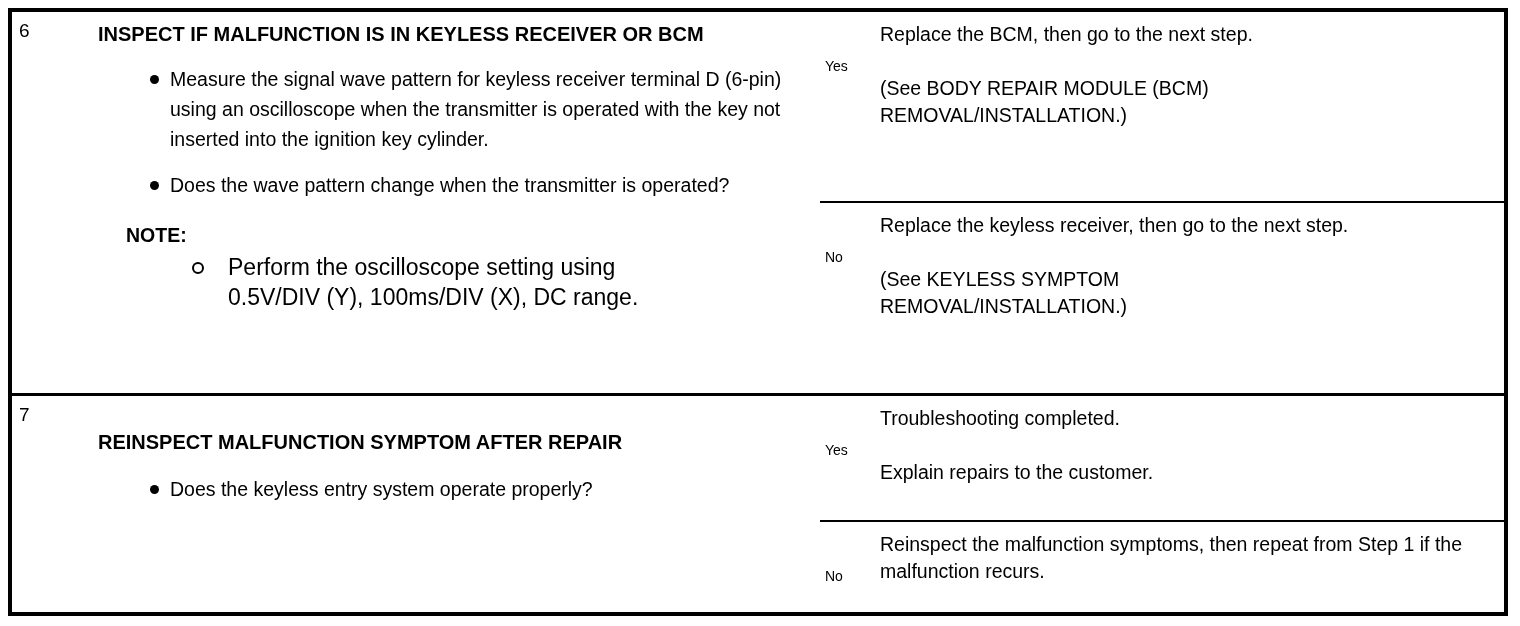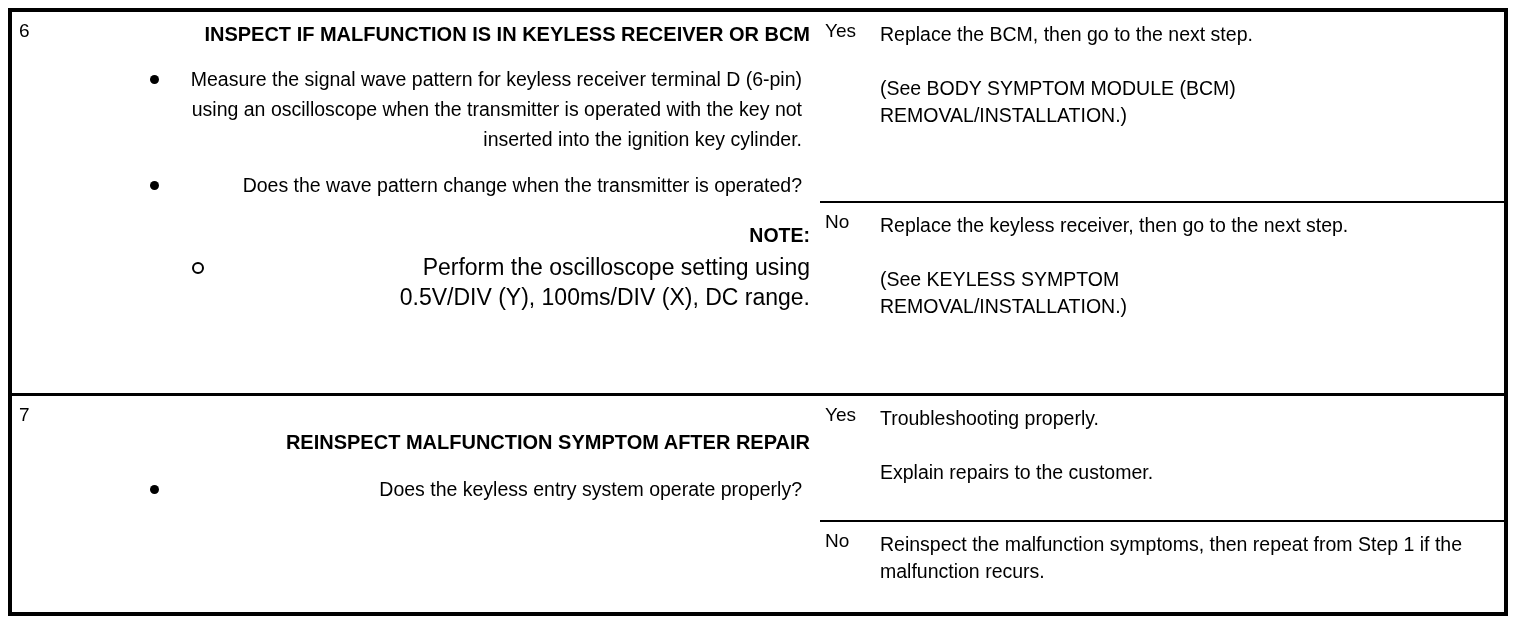--- a/index.html
+++ b/index.html
@@ -76,29 +76,29 @@
   }
 
   
   .step-num {
     font-size: 19px;
     line-height: 22px;
     padding: 8px 0 0 7px;
   }
 
   .yn-label {
-    font-size: 19px;
+    font-size: 14px;
     line-height: 22px;
     padding: 8px 0 0 5px;
     white-space: nowrap;
+    margin-top: 35px;
   }
 
   .action-body {
     padding: 9px 10px 10px 12px;
-    text-align: right;
   }
 
   .result-body {
     padding: 9px 10px 10px 10px;
   }
 
   .action-title {
     font-size: 20px;
     font-weight: bold;
     line-height: 27px;
@@ -213,21 +213,21 @@
             </div>
           </td>
 
           <td class="cell-yn">
             <div class="yn-label">Yes</div>
           </td>
 
           <td>
             <div class="result-body">
               <p class="result-line">Replace the BCM, then go to the next step.</p>
-              <p class="result-line result-gap">(See BODY SYMPTOM MODULE (BCM)</p>
+              <p class="result-line result-gap">(See BODY REPAIR MODULE (BCM)</p>
               <p class="result-line">REMOVAL/INSTALLATION.)</p>
             </div>
           </td>
         </tr>
 
         <tr class="subrow-sep">
           <td class="cell-yn">
             <div class="yn-label">No</div>
           </td>
           <td>
@@ -255,21 +255,21 @@
               </ul>
             </div>
           </td>
 
           <td class="cell-yn">
             <div class="yn-label">Yes</div>
           </td>
 
           <td>
             <div class="result-body">
-              <p class="result-line">Troubleshooting properly.</p>
+              <p class="result-line">Troubleshooting completed.</p>
               <p class="result-line result-gap">Explain repairs to the customer.</p>
             </div>
           </td>
         </tr>
 
         <tr class="subrow-sep">
           <td class="cell-yn">
             <div class="yn-label">No</div>
           </td>
           <td>

